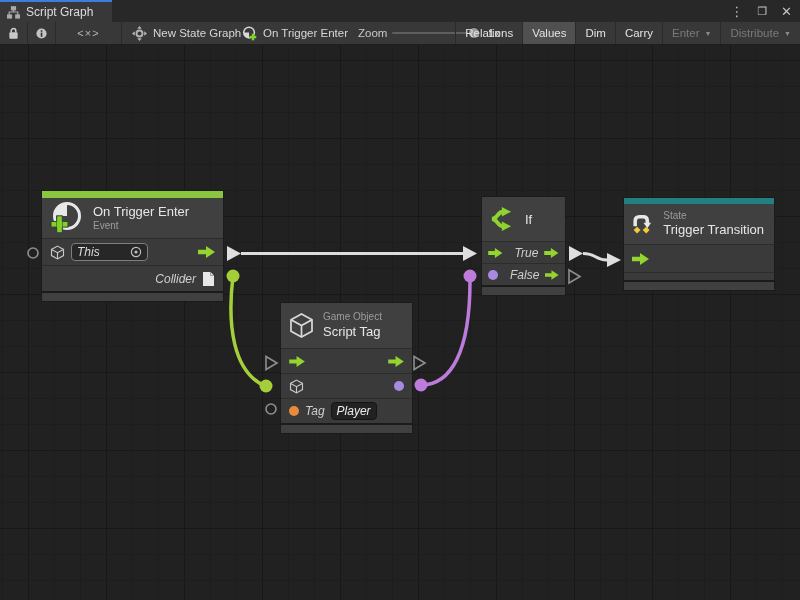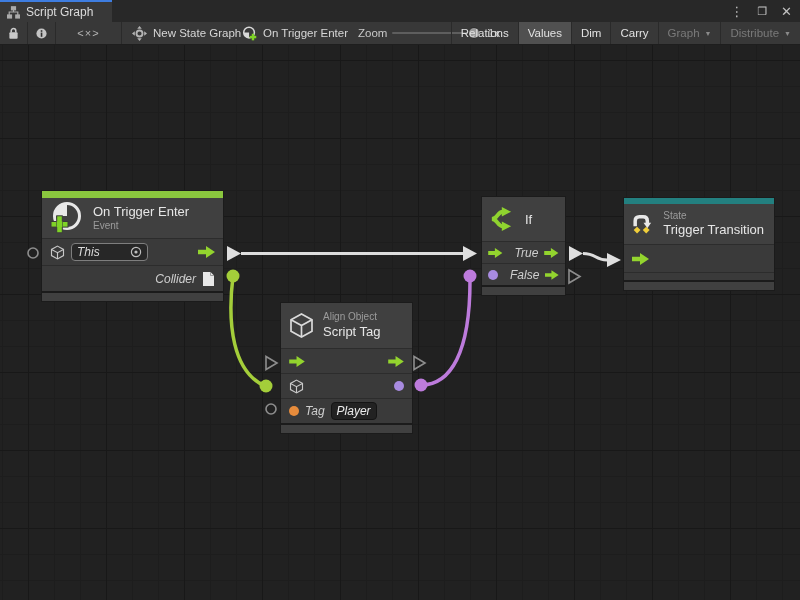--- a/index.html
+++ b/index.html
@@ -148,21 +148,21 @@
       <div class="rbtn selected">
         <span>Values</span>
         </div>
       <div class="rbtn">
         <span>Dim</span>
         </div>
       <div class="rbtn">
         <span>Carry</span>
         </div>
       <div class="rbtn disabled">
-        <span>Graph</span>
+        <span>Enter</span>
         <span class="dd-arrow">▼</span>
         </div>
       <div class="rbtn disabled">
         <span>Distribute</span>
         <span class="dd-arrow">▼</span>
         </div>
     </div>
   </div>
 
   <div class="canvas"></div>
@@ -218,21 +218,21 @@
   <div class="node" style="left:281px; top:303px; width:131px;">
     <div class="node-main">
       <div class="node-header" style="height:45px;">
         <svg width="27" height="27" viewBox="0 0 27 27">
           <g fill="none" stroke="#DADADA" stroke-width="1.7">
             <path d="M13.5 2 L24 7.8 V19.2 L13.5 25 L3 19.2 V7.8 Z"></path>
             <path d="M3 7.8 L13.5 13.6 L24 7.8 M13.5 13.6 V25"></path>
           </g>
         </svg>
         <div class="hdr-text">
-          <span class="node-sub">Align Object</span>
+          <span class="node-sub">Game Object</span>
           <span class="node-title">Script Tag</span>
         </div>
       </div>
       <div class="node-row" style="height:25px;">
         <svg width="16" height="11" viewBox="0 0 17 12">
           <path d="M0 3.7 h8 V0 L17 6 L8 12 V8.3 H0 z" fill="#93D42E"></path>
         </svg>
         <span class="spacer"></span>
         <svg width="16" height="11" viewBox="0 0 17 12">
           <path d="M0 3.7 h8 V0 L17 6 L8 12 V8.3 H0 z" fill="#93D42E"></path>

